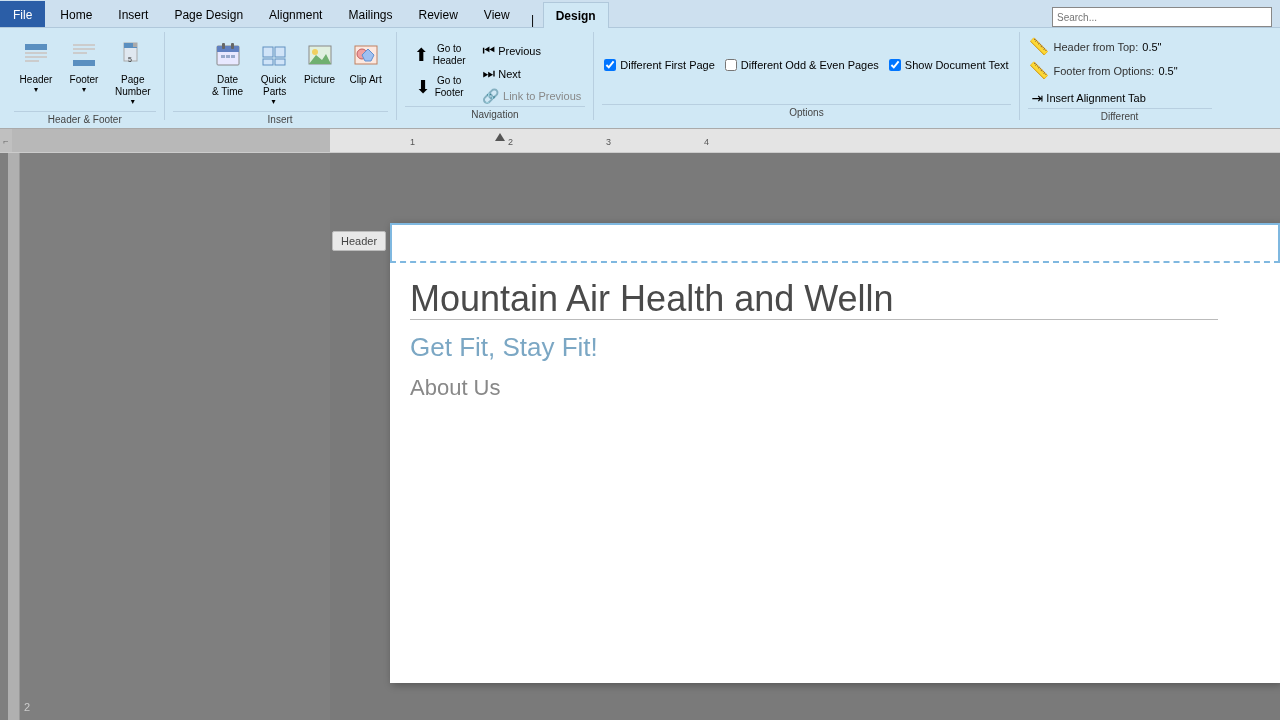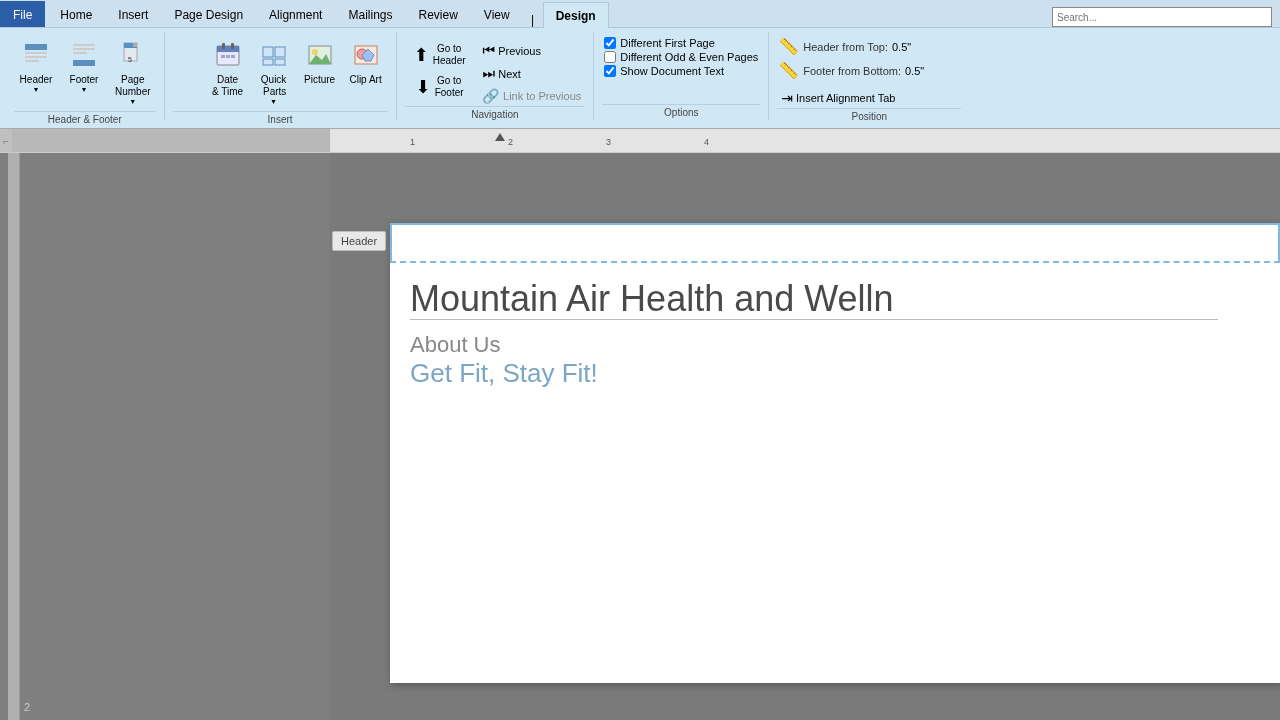--- a/index.html
+++ b/index.html
@@ -21,21 +21,21 @@
     .ribbon-group-content { display: flex; flex: 1; align-items: flex-start; gap: 2px; padding-top: 4px; flex-wrap: wrap; }
     .ribbon-group-label { font-size: 10px; color: #444; text-align: center; padding: 2px 0; border-top: 1px solid #b8cfe0; margin-top: auto; }
 
     .ribbon-btn { display: flex; flex-direction: column; align-items: center; justify-content: center; padding: 2px 4px; cursor: pointer; border-radius: 2px; border: 1px solid transparent; min-width: 40px; font-size: 10px; text-align: center; gap: 1px; }
     .ribbon-btn.large { min-width: 44px; padding: 4px 4px; }
     .ribbon-btn .icon { font-size: 22px; line-height: 1; }
     .ribbon-btn .label { font-size: 10px; line-height: 1.2; white-space: nowrap; }
 
     .ribbon-btn-row { display: flex; flex-direction: row; align-items: center; gap: 3px; padding: 1px 3px; cursor: pointer; border-radius: 2px; border: 1px solid transparent; width: 100%; white-space: nowrap; }
     .ribbon-btn-row .label { font-size: 11px; }
-    .options-group-content { display: flex; flex-direction: column; gap: 0; padding-top: 4px; }
+    .options-group-content { display: flex; flex-direction: row; gap: 6px; padding-top: 4px; margin-top: 22px; }
     .position-group-content { display: flex; flex-direction: column; gap: 3px; padding-top: 4px; }
 
     .checkbox-row { display: flex; align-items: center; gap: 4px; padding: 1px 2px; cursor: pointer; border-radius: 2px; font-size: 11px; }
     .checkbox-row input { margin: 0; width: 12px; height: 12px; }
 
     .position-row { display: flex; align-items: center; gap: 4px; padding: 1px 2px; font-size: 11px; white-space: nowrap; }
     .position-row .pos-label { color: #333; }
     .position-row .pos-value { color: #000; font-weight: 500; }
     .dropdown-arrow { font-size: 8px; margin-top: -2px; }
 
@@ -253,29 +253,29 @@
 
     <div class="ribbon-group" style="min-width:200px;">
       <div class="position-group-content">
         <div class="position-row">
           <span style="font-size:16px;">📏</span>
           <span class="pos-label">Header from Top:</span>
           <span class="pos-value">0.5"</span>
         </div>
         <div class="position-row">
           <span style="font-size:16px;">📏</span>
-          <span class="pos-label">Footer from Bottom:</span>
+          <span class="pos-label">Footer from Options:</span>
           <span class="pos-value">0.5"</span>
         </div>
         <div class="ribbon-btn-row" style="margin-top:4px;">
           <span style="font-size:14px;">⇥</span>
           <span class="label">Insert Alignment Tab</span>
         </div>
       </div>
-      <div class="ribbon-group-label">Position</div>
+      <div class="ribbon-group-label">Different</div>
     </div>
 
   </div>
 </div>
 
 <div class="ruler-container">
   <div style="width:12px; background:#c0c0c0; height:100%; display:flex; align-items:center; justify-content:center;">
     <span style="font-size:9px; color:#666;">⌐</span>
   </div>
   <div style="width:318px; background:#b8b8b8; height:100%;"></div>
@@ -303,18 +303,18 @@
       <div style="position:absolute; top:12px; left:15px; font-size:14px; font-weight:500; color:#333;">Page: 2</div>
 
       <div style="position:relative; margin-top:55px; border: 2px solid #7fb8e0; border-bottom: 2px dashed #7fb8e0; background:white; padding: 8px 20px 14px 20px; min-height:40px;">
 
         <div style="position:absolute; left:-60px; top:6px; background:#e8e8e8; border:1px solid #bbb; padding:3px 8px; font-size:11px; color:#444; border-radius:2px; white-space:nowrap;">Header</div>
       </div>
 
       <div style="padding: 15px 20px 0;">
         <div style="font-size:36px; font-weight:300; color:#4a4a4a; line-height:1.15; font-family:'Segoe UI',Arial,sans-serif;">Mountain Air Health and Welln</div>
         <div style="border-top:1px solid #bbb; margin-bottom:12px; margin-left:0; width:95%;"></div>
+        <div style="font-size:26px; color:#7ba7c4; margin-bottom:12px;">Get Fit, Stay Fit!</div>
         <div style="font-size:22px; color:#888;">About Us</div>
-        <div style="font-size:26px; color:#7ba7c4; margin-bottom:12px;">Get Fit, Stay Fit!</div>
       </div>
     </div>
   </div>
 </div>
 
 </body></html>

